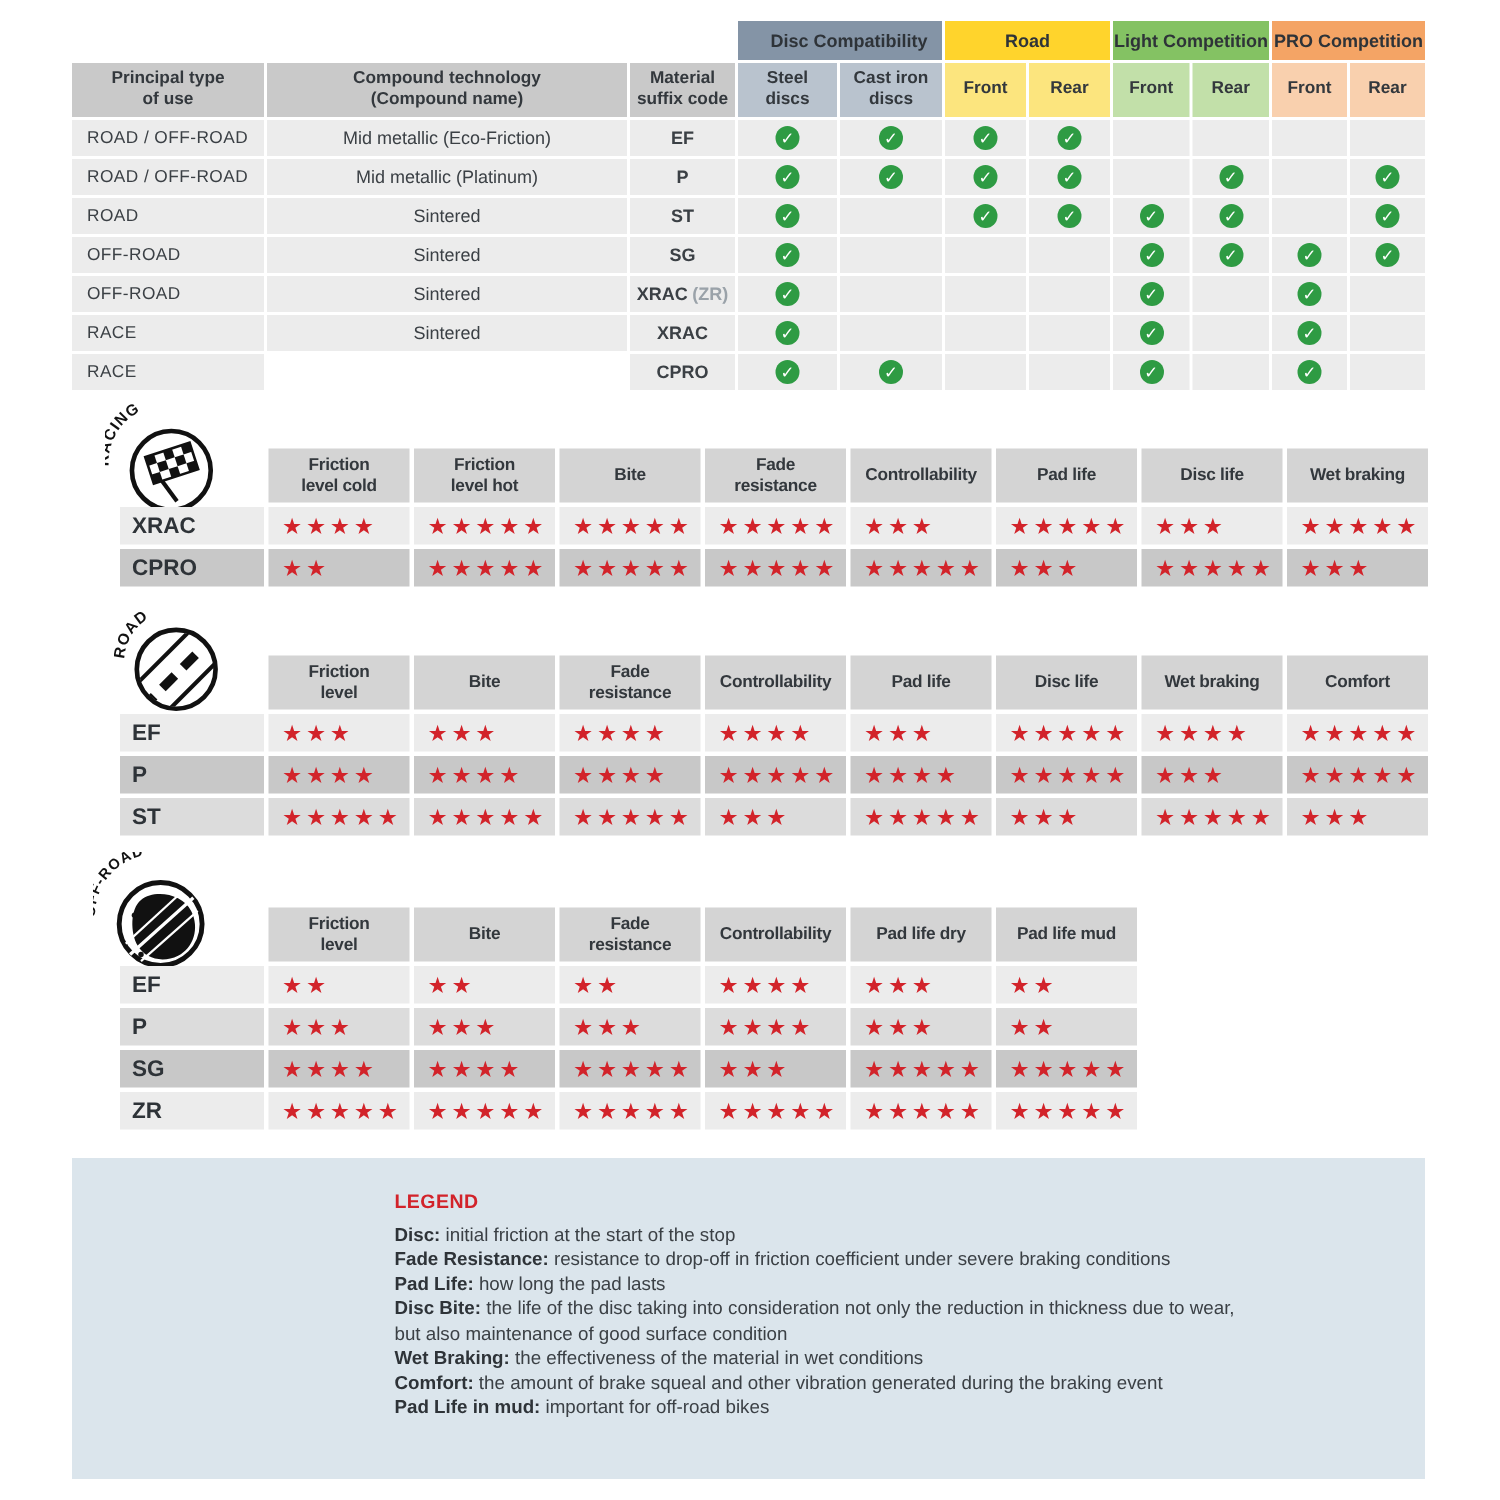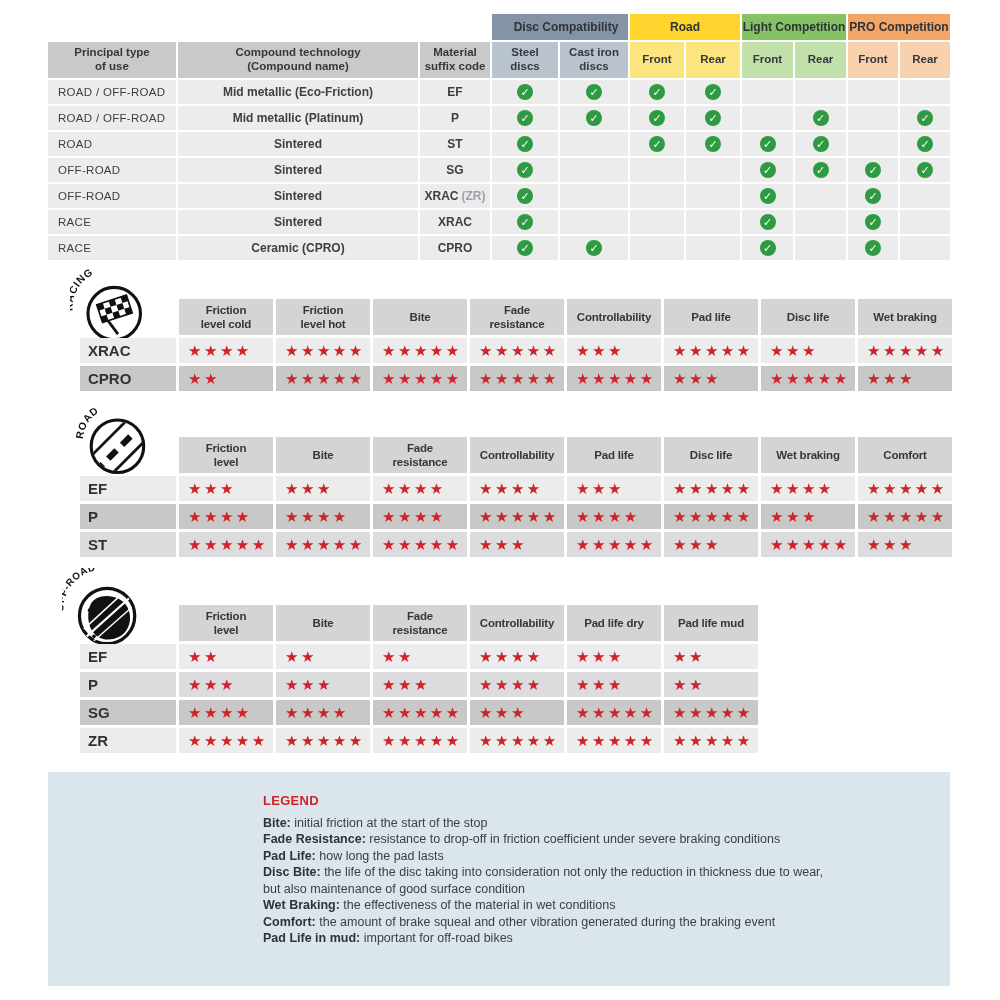--- a/index.html
+++ b/index.html
@@ -17,21 +17,21 @@
   .gh.g2{background:var(--light-header)}
   .gh.g3{background:var(--pro-header)}
   .ch{display:flex;align-items:center;justify-content:center;text-align:center;font-weight:bold;
       font-size:11.5px;line-height:1.2;white-space:pre-line;background:var(--header-gray);color:#33383d}
   .ch.s0{background:var(--disc-sub)}
   .ch.s1{background:var(--road-sub)}
   .ch.s2{background:var(--light-sub)}
   .ch.s3{background:var(--pro-sub)}
   .compat .cell{background:var(--row-light);display:flex;align-items:center;justify-content:center;font-size:11.5px}
   .compat .cell.use{justify-content:flex-start;padding-left:10px;letter-spacing:.3px}
-  .compat .cell.tech{font-weight:bold;font-size:12px}
+  .compat .cell.tech{font-weight:normal;font-size:12px}
   .compat .cell.code{font-weight:bold;font-size:12px}
   .code .note{color:#9aa2a9;margin-left:3px}
   .check{width:16px;height:16px;border-radius:50%;background:var(--check-green);color:#fff;
          font-size:11px;font-weight:bold;display:flex;align-items:center;justify-content:center;
          font-family:"DejaVu Sans","Liberation Sans",sans-serif}
 
   
   .rgrid{position:absolute;display:grid;gap:3px}
   .rh{background:var(--rating-header);display:flex;align-items:center;justify-content:center;text-align:center;
       font-weight:bold;font-size:11.5px;letter-spacing:-0.2px;line-height:1.25;white-space:pre-line;color:#33383d}
@@ -203,21 +203,20 @@
       <div class="cell" style="grid-area: 8 / 7;"></div>
       <div class="cell" style="grid-area: 8 / 8;">
         <span class="check">✓</span>
       </div>
       <div class="cell" style="grid-area: 8 / 9;"></div>
       <div class="cell" style="grid-area: 8 / 10;">
         <span class="check">✓</span>
       </div>
       <div class="cell" style="grid-area: 8 / 11;"></div>
       <div class="cell use" style="grid-area: 9 / 1;">RACE</div>
-      <div class="cell tech" style="grid-area: 9 / 2;">Ceramic (CPRO)</div>
       <div class="cell code" style="grid-area: 9 / 3;">
         <span>CPRO</span>
       </div>
       <div class="cell" style="grid-area: 9 / 4;">
         <span class="check">✓</span>
       </div>
       <div class="cell" style="grid-area: 9 / 5;">
         <span class="check">✓</span>
       </div>
       <div class="cell" style="grid-area: 9 / 6;"></div>
@@ -401,21 +400,21 @@
       <div class="rstars shade-light" style="grid-area: 5 / 4;">★★★★★</div>
       <div class="rstars shade-light" style="grid-area: 5 / 5;">★★★★★</div>
       <div class="rstars shade-light" style="grid-area: 5 / 6;">★★★★★</div>
       <div class="rstars shade-light" style="grid-area: 5 / 7;">★★★★★</div>
     </div>
 
   <div class="legend">
     <div class="legend-inner">
       <div class="legend-title">LEGEND</div>
       <div>
-          <div class="legend-item"><b>Bite:</b> initial friction at the start of the stop</div>
+          <div class="legend-item"><b>Disc:</b> initial friction at the start of the stop</div>
           <div class="legend-item"><b>Fade Resistance:</b> resistance to drop-off in friction coefficient under severe braking conditions</div>
           <div class="legend-item"><b>Pad Life:</b> how long the pad lasts</div>
           <div class="legend-item"><b>Disc Bite:</b> the life of the disc taking into consideration not only the reduction in thickness due to wear,
 but also maintenance of good surface condition</div>
           <div class="legend-item"><b>Wet Braking:</b> the effectiveness of the material in wet conditions</div>
           <div class="legend-item"><b>Comfort:</b> the amount of brake squeal and other vibration generated during the braking event</div>
           <div class="legend-item"><b>Pad Life in mud:</b> important for off-road bikes</div>
         </div>
     </div>
   </div>

